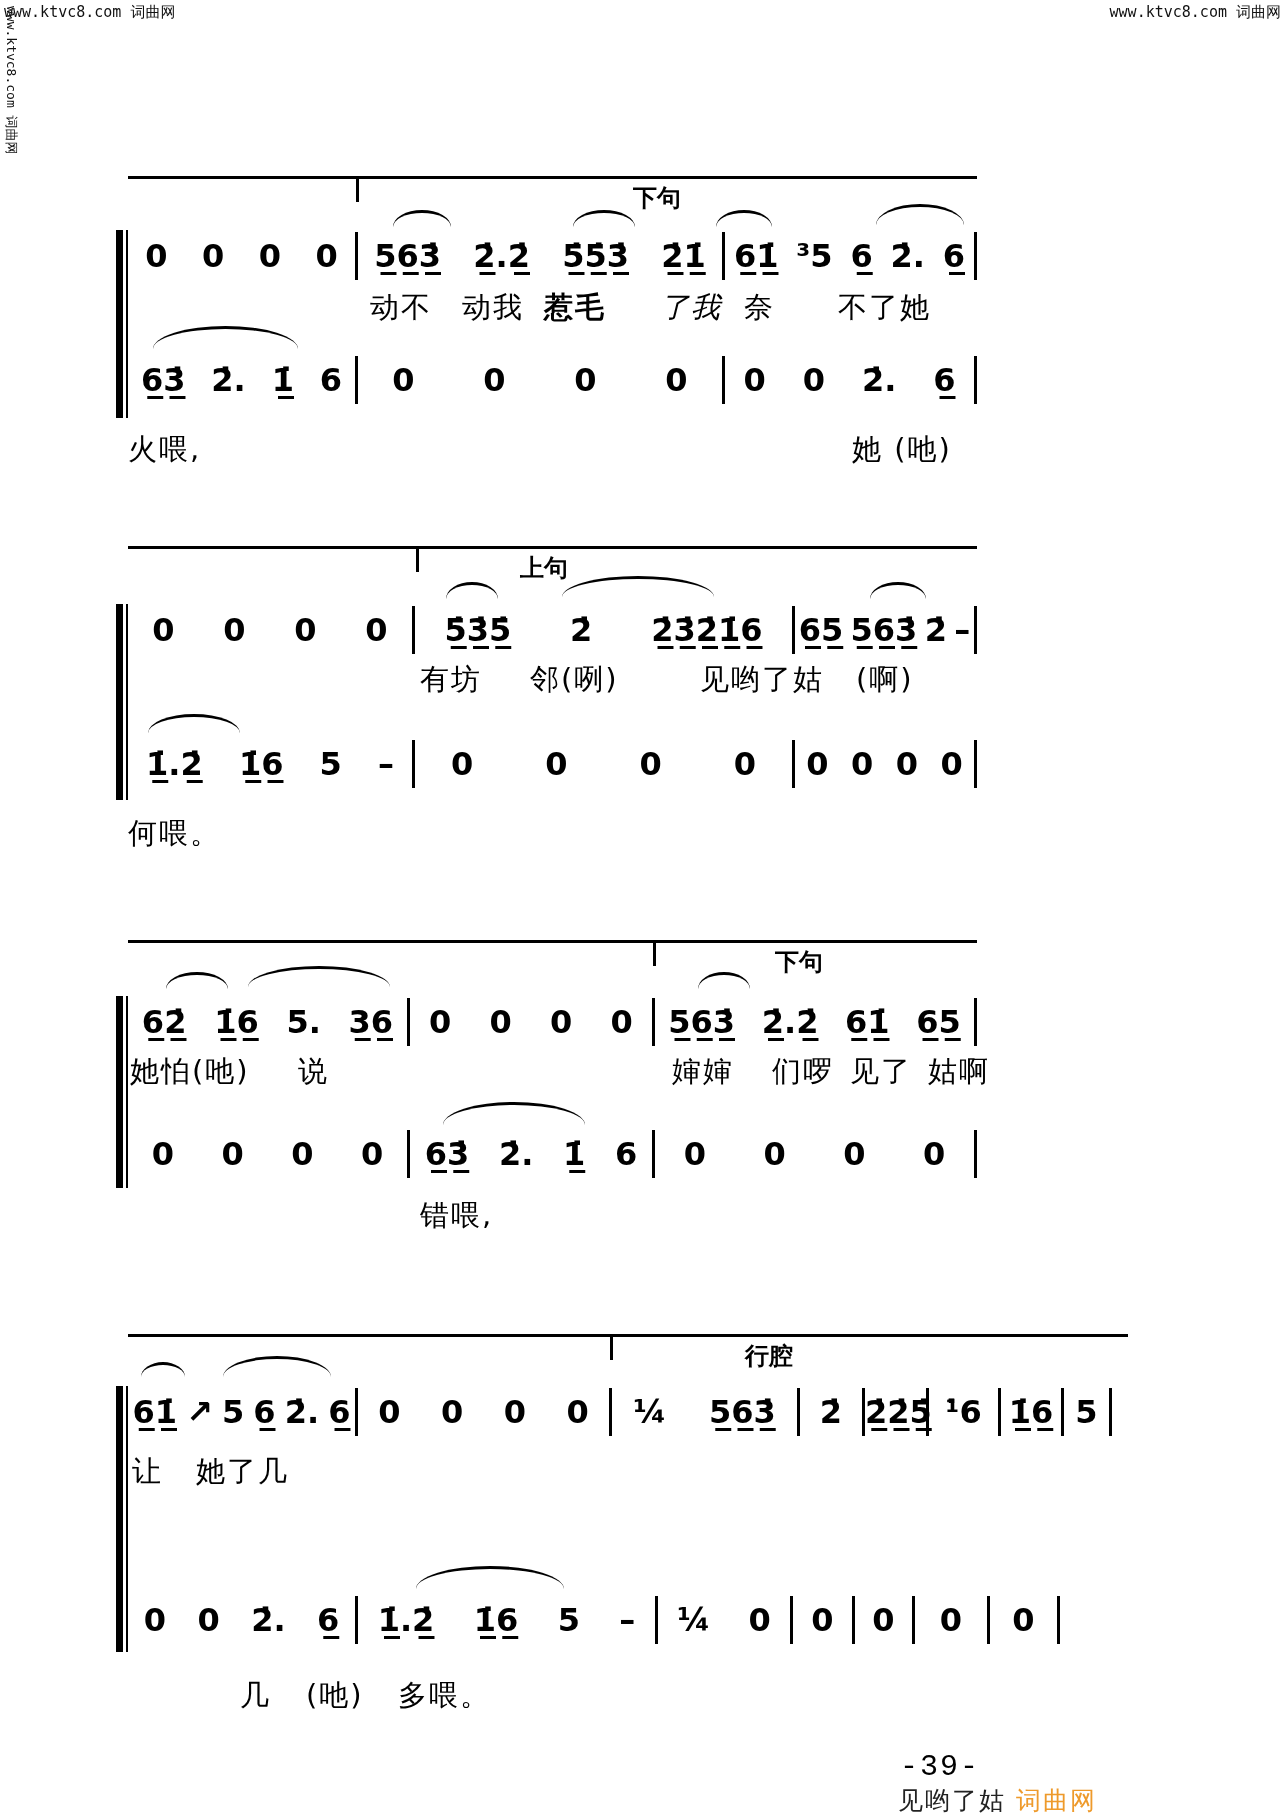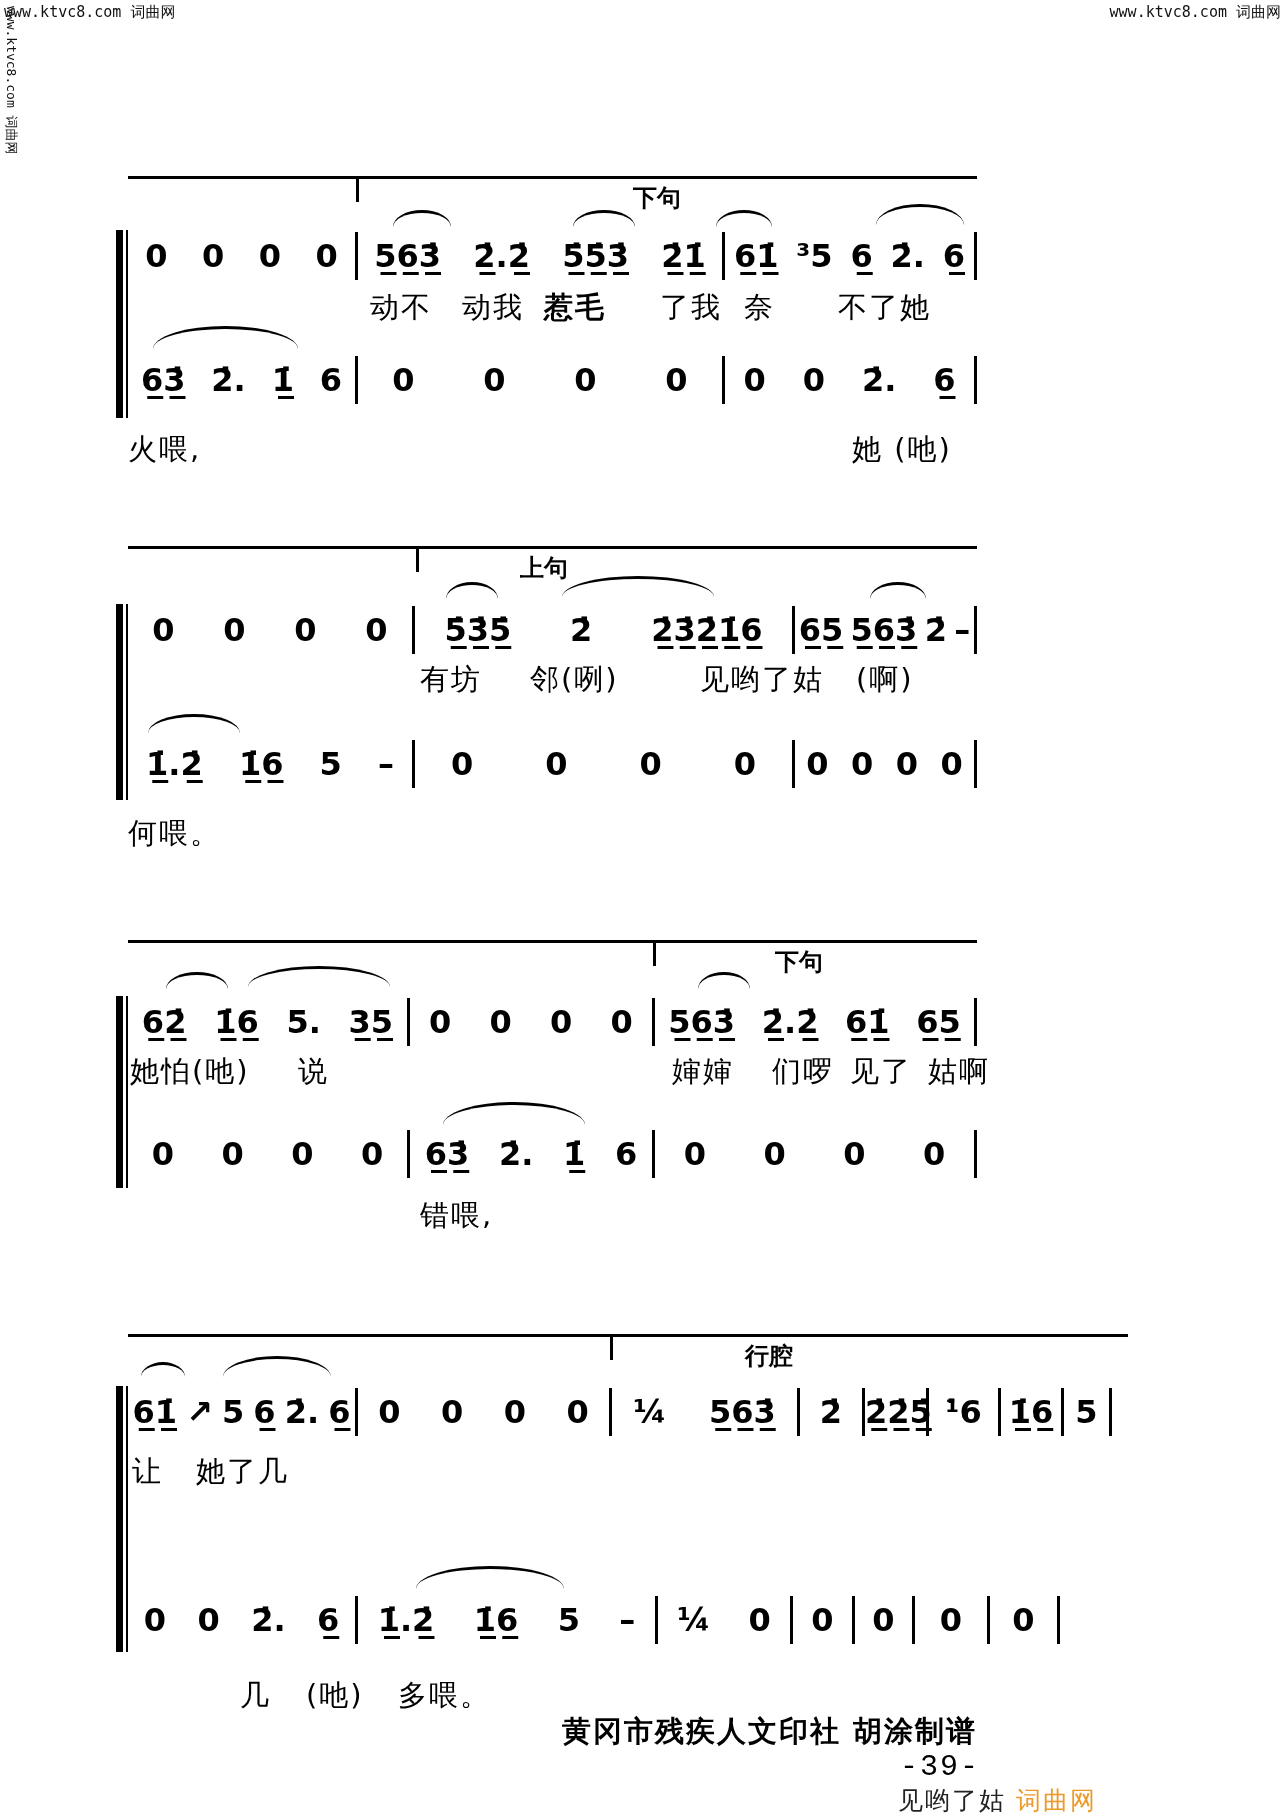--- a/index.html
+++ b/index.html
@@ -59,21 +59,21 @@
       </div>
   </div>
   <div class="arc" style="left:393px;top:210px;width:58px;height:14px;"></div>
   <div class="arc" style="left:573px;top:210px;width:62px;height:14px;"></div>
   <div class="arc" style="left:716px;top:210px;width:56px;height:14px;"></div>
   <div class="arc" style="left:876px;top:204px;width:88px;height:18px;"></div>
 
   <span class="lyric" style="left:370px;top:288px;text-align:center;">动不</span>
   <span class="lyric" style="left:462px;top:288px;">动我</span>
   <span class="lyric" style="left:544px;top:288px;font-weight:bold;">惹毛</span>
-  <span class="lyric" style="left:660px;top:288px;">了我</span>
+  <span class="lyric" style="left:660px;top:288px;font-style:italic;">了我</span>
   <span class="lyric" style="left:744px;top:288px;">奈</span>
   <span class="lyric" style="left:838px;top:288px;">不了她</span>
 
   <div class="noteline" style="left:128px;top:356px;width:849px;">
     <div class="ms" style="width:230px">
         <span class="note">6̲3̲̇</span>
         <span class="note">2̇.</span>
         <span class="note">1̲̇</span>
         <span class="note">6</span>
       </div>
@@ -155,21 +155,21 @@
   <div class="overline" style="left:128px;top:940px;width:849px;"></div>
   <div class="tick" style="left:653px;top:940px;"></div>
   <span class="seclabel" style="left:775px;top:946px;">下句</span>
   <div class="sysbar" style="left:116px;top:996px;height:192px;"></div>
 
   <div class="noteline" style="left:128px;top:998px;width:849px;">
     <div class="ms" style="width:282px">
         <span class="note">6̲2̲̇</span>
         <span class="note">1̲̇6̲</span>
         <span class="note">5.</span>
-        <span class="note">3̲5̲</span>
+        <span class="note">3̲6̲</span>
       </div>
     <div class="ms" style="width:245px">
         <span class="note">0</span>
         <span class="note">0</span>
         <span class="note">0</span>
         <span class="note">0</span>
       </div>
     <div class="ms" style="width:322px">
         <span class="note">5̲6̲3̲̇</span>
         <span class="note">2̲̇.2̲̇</span>
@@ -287,20 +287,19 @@
     <div class="ms" style="width:70px">
         <span class="note">0</span>
       </div>
   </div>
   <div class="arc" style="left:416px;top:1566px;width:148px;height:20px;"></div>
 
   <span class="lyric" style="left:240px;top:1676px;">几</span>
   <span class="lyric" style="left:306px;top:1676px;">(吔)</span>
   <span class="lyric" style="left:398px;top:1676px;">多喂。</span>
 
-  <span class="credit" style="left:562px;top:1712px;">黄冈市残疾人文印社 胡涂制谱</span>
   <span class="pageno" style="left:900px;top:1750px;">-39-</span>
   <span class="source" style="left:898px;top:1784px;">
     <span style="color:#222;">见哟了姑</span>
     <span id="brand" style="color: rgb(238, 154, 43);">词曲网</span>
   </span>
 
 </div>
 
 </body></html>

